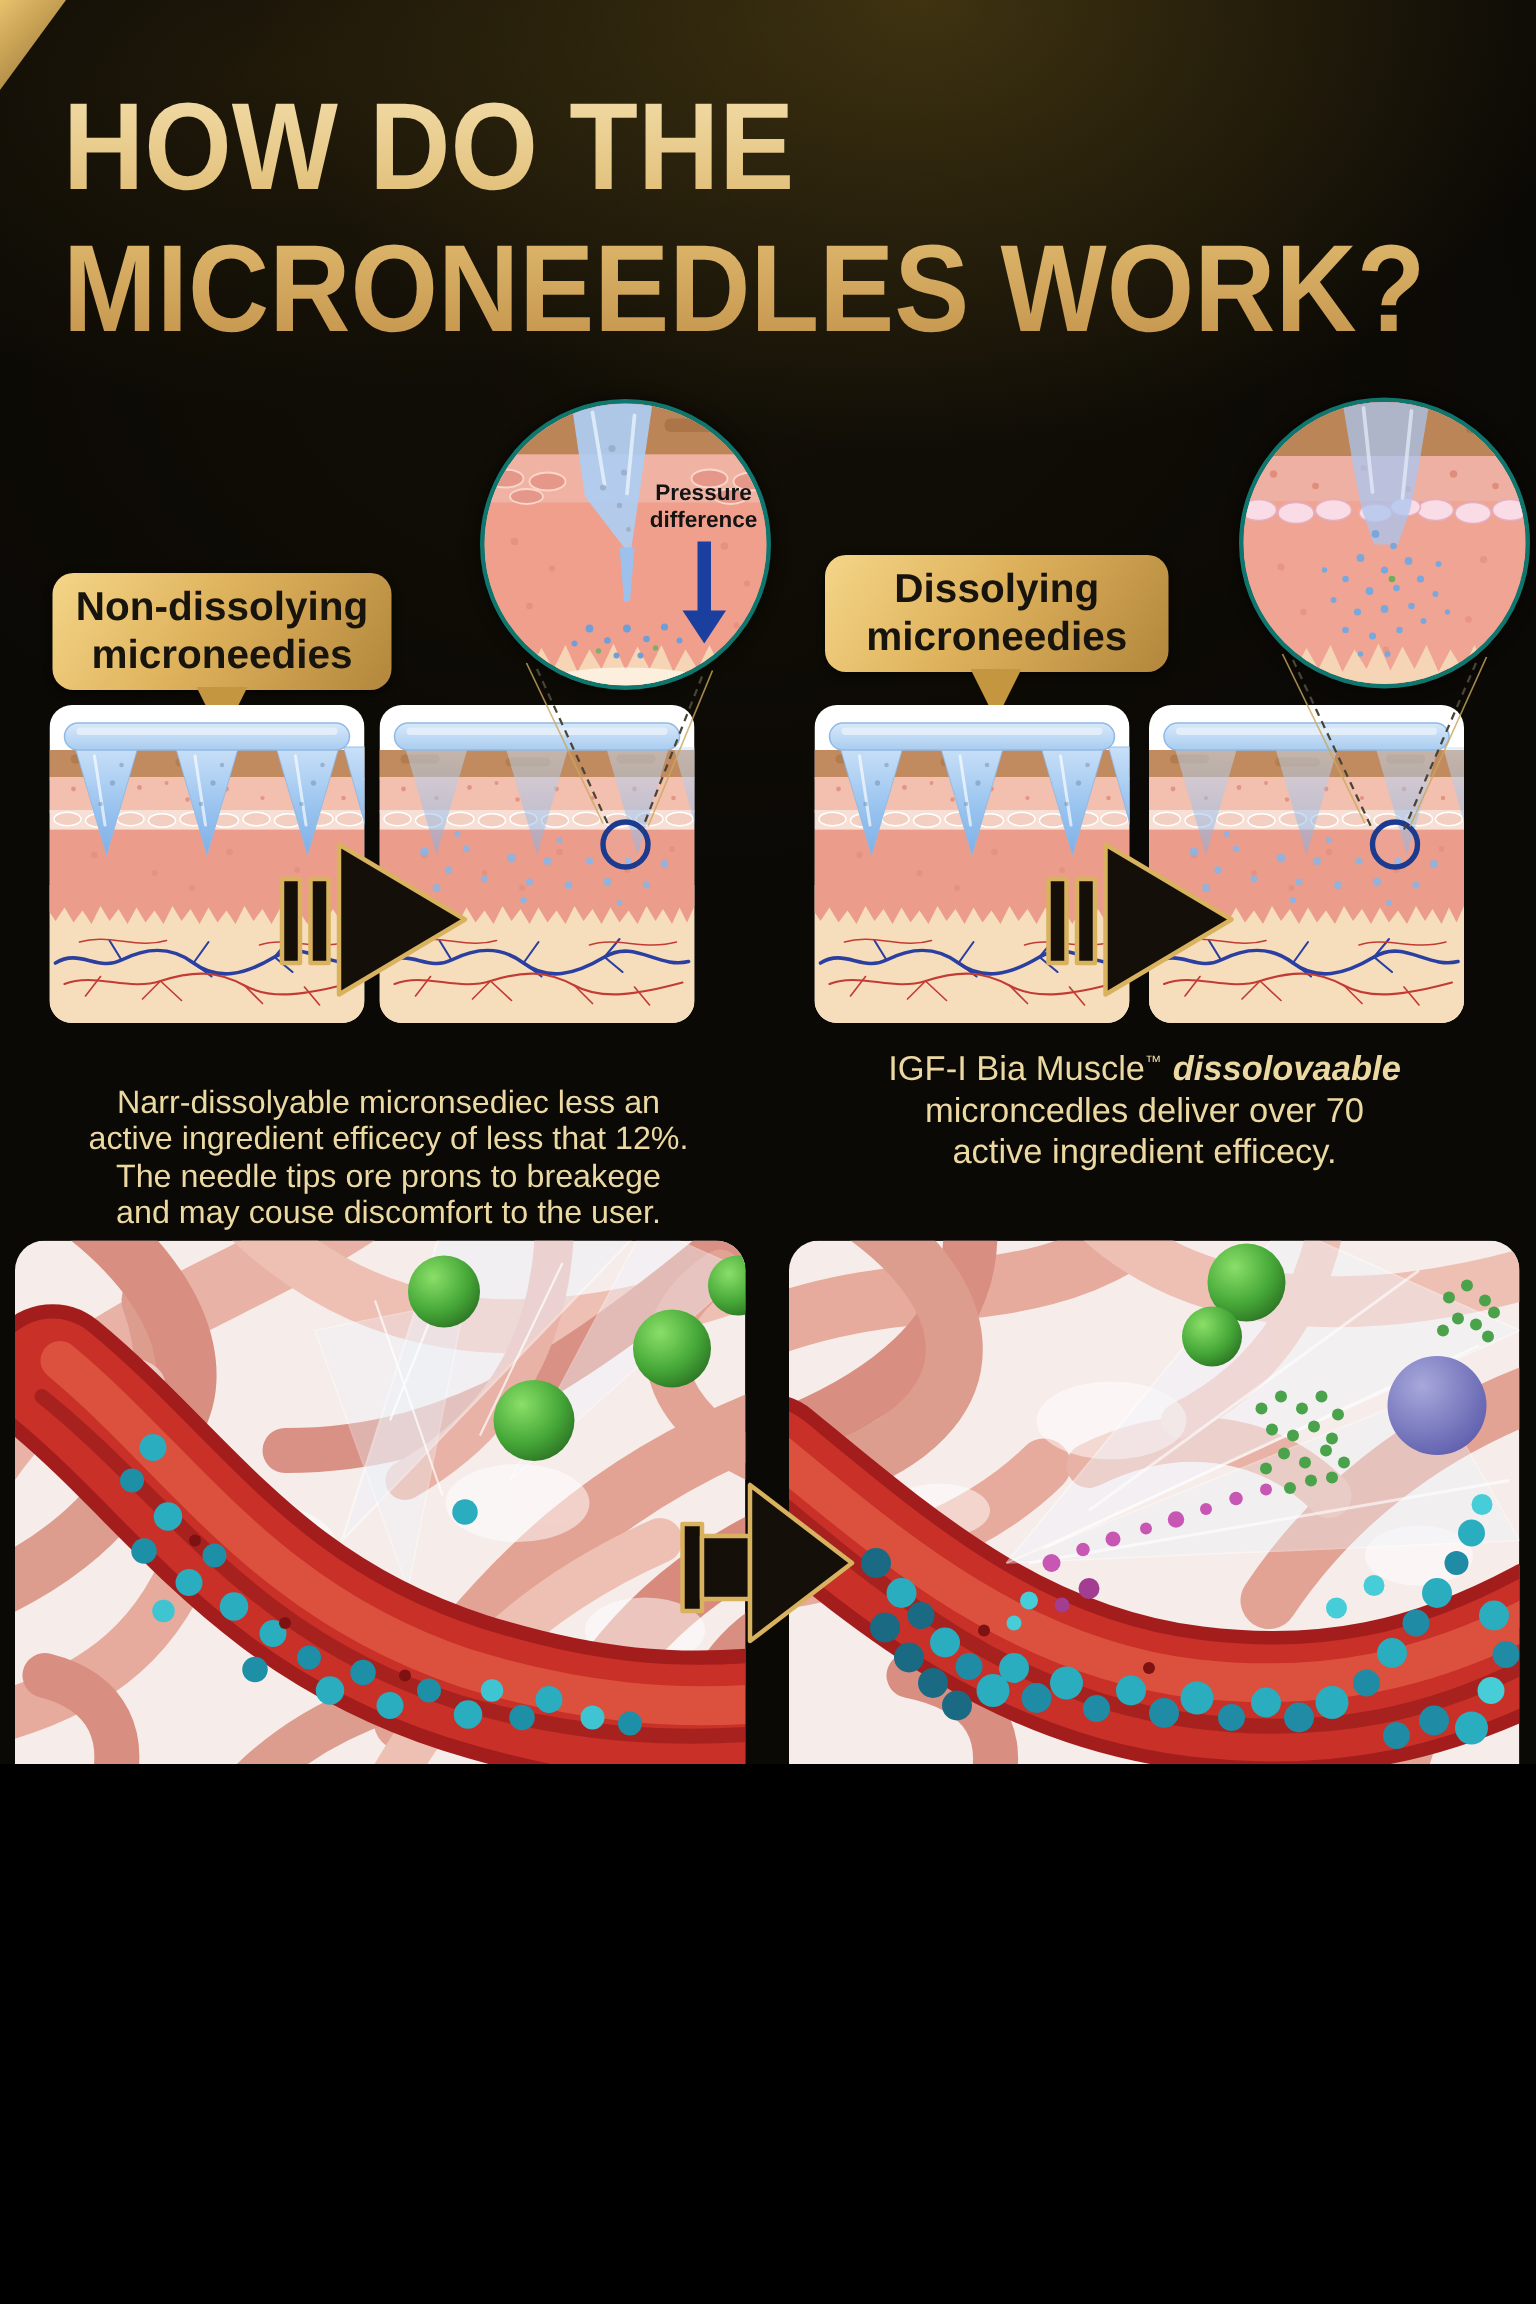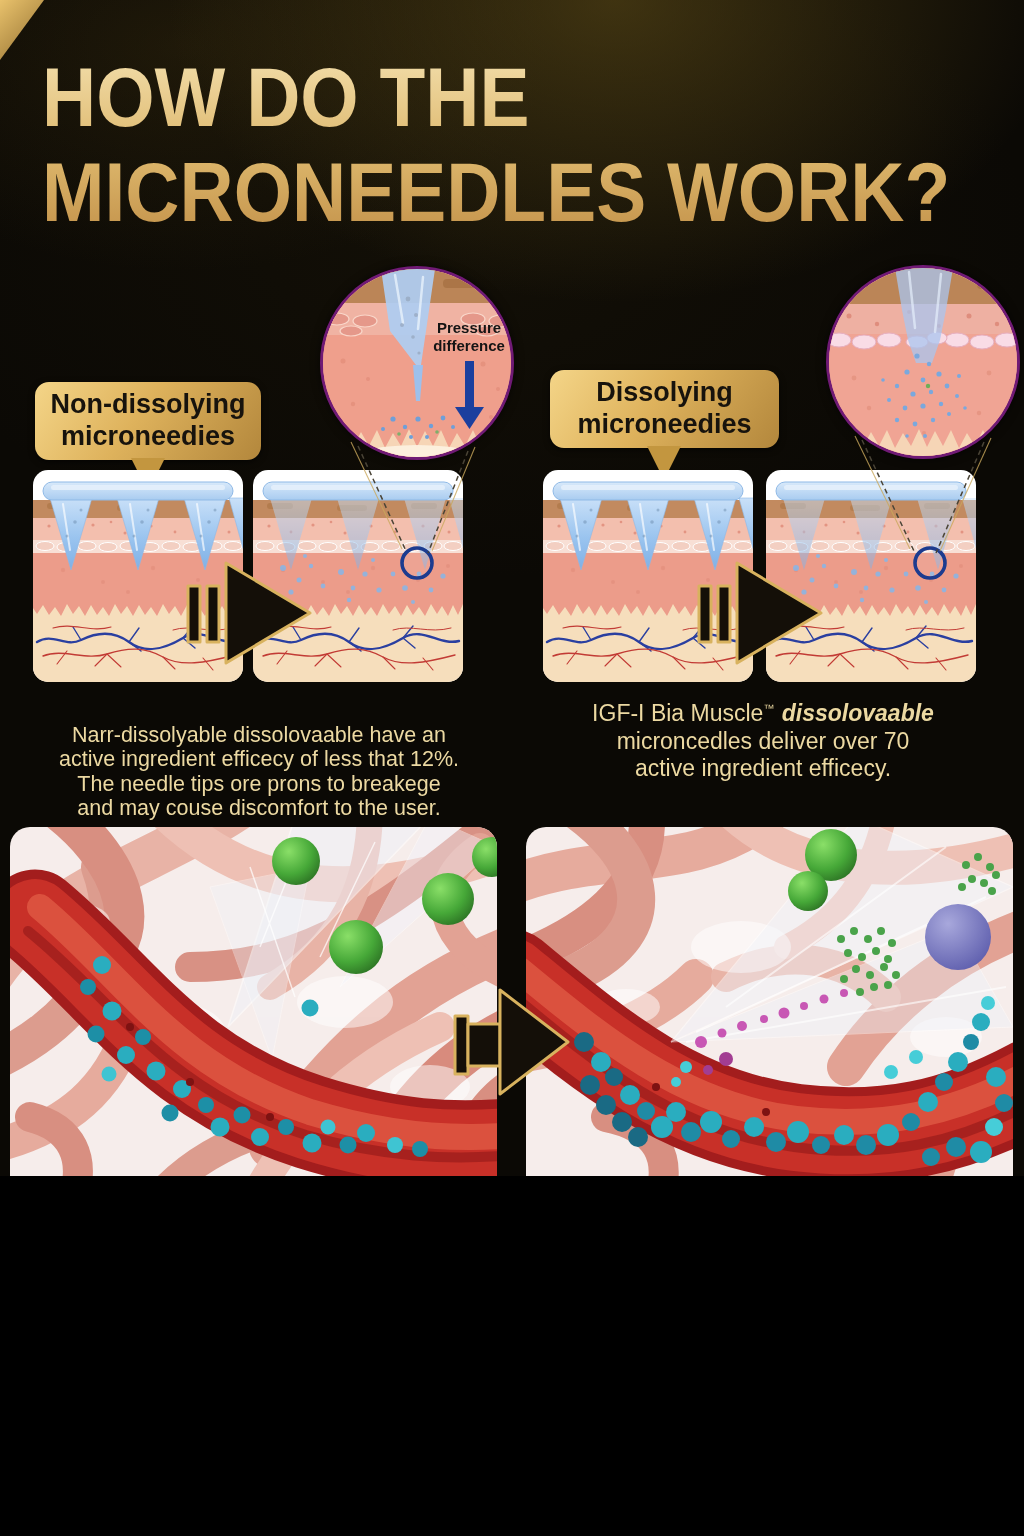--- a/index.html
+++ b/index.html
@@ -36,21 +36,21 @@
   .bubble::after{
     content:"";position:absolute;bottom:-32px;
     border:17px solid transparent;border-bottom:0;border-top:34px solid #c3963f;
   }
   .bubble-left{left:35px;top:362px;width:226px;}
   .bubble-left::after{left:96px;}
   .bubble-right{left:550px;top:350px;width:229px;}
   .bubble-right::after{left:97px;}
   .inset{
     position:absolute;border-radius:50%;overflow:hidden;
-    border:3px solid #701a75;box-shadow:0 0 10px rgba(0,0,0,.6);
+    border:3px solid #0f766e;box-shadow:0 0 10px rgba(0,0,0,.6);
     background:#f0a795;
   }
   .inset-left{left:320px;top:266px;width:188px;height:188px;}
   .inset-right{left:826px;top:265px;width:188px;height:188px;}
   .inset svg{display:block;width:100%;height:100%;}
   .skin-panel{position:absolute;width:210px;height:212px;}
   .skin-panel svg{display:block;width:100%;height:100%;}
   .sp1{left:33px;top:470px;}
   .sp2{left:253px;top:470px;}
   .sp3{left:543px;top:470px;}
@@ -432,21 +432,21 @@
   </svg>
   <svg class="block-arrow arrow-mid-right" viewBox="0 0 127 106">
     <g fill="#140f08" stroke="#d8b25e" stroke-width="3" stroke-linejoin="round">
       <rect x="2" y="26" width="12" height="56"></rect>
       <rect x="21" y="26" width="12" height="56"></rect>
       <polygon points="40,3 40,103 124,53"></polygon>
     </g>
   </svg>
 
   <p class="caption caption-left">
-    <span>Narr-dissolyable dissolovaable have an</span><br>
+    <span>Narr-dissolyable micronsediec less an</span><br>
     <span>active ingredient efficecy of less that 12%.</span><br>
     <span>The needle tips ore prons to breakege</span><br>
     <span>and may couse discomfort to the user.</span>
   </p>
   <p class="caption caption-right">
     <span>IGF-I Bia Muscle</span><sup>™</sup><span class="emph"> dissolovaable</span><br>
     <span>microncedles deliver over 70</span><br>
     <span>active ingredient efficecy.</span>
   </p>
 

